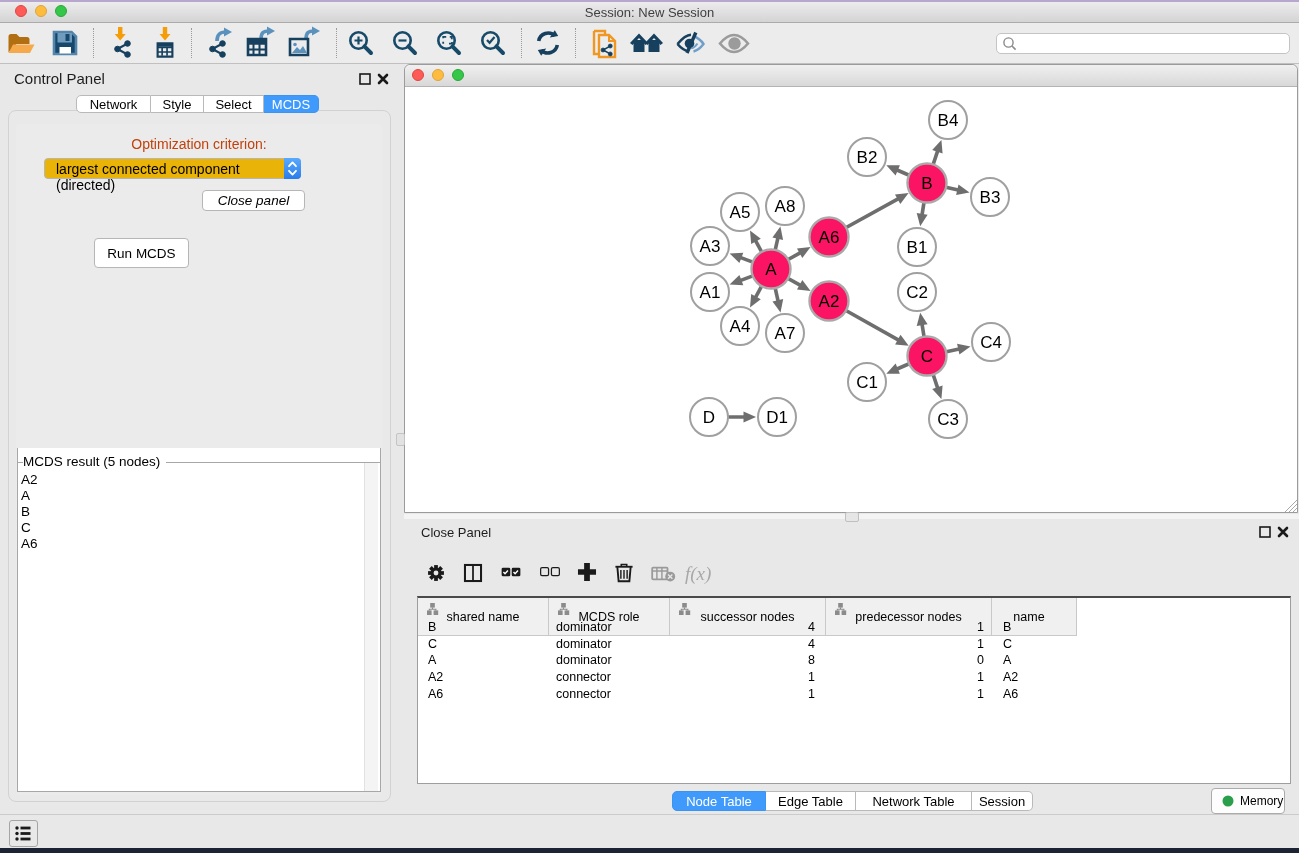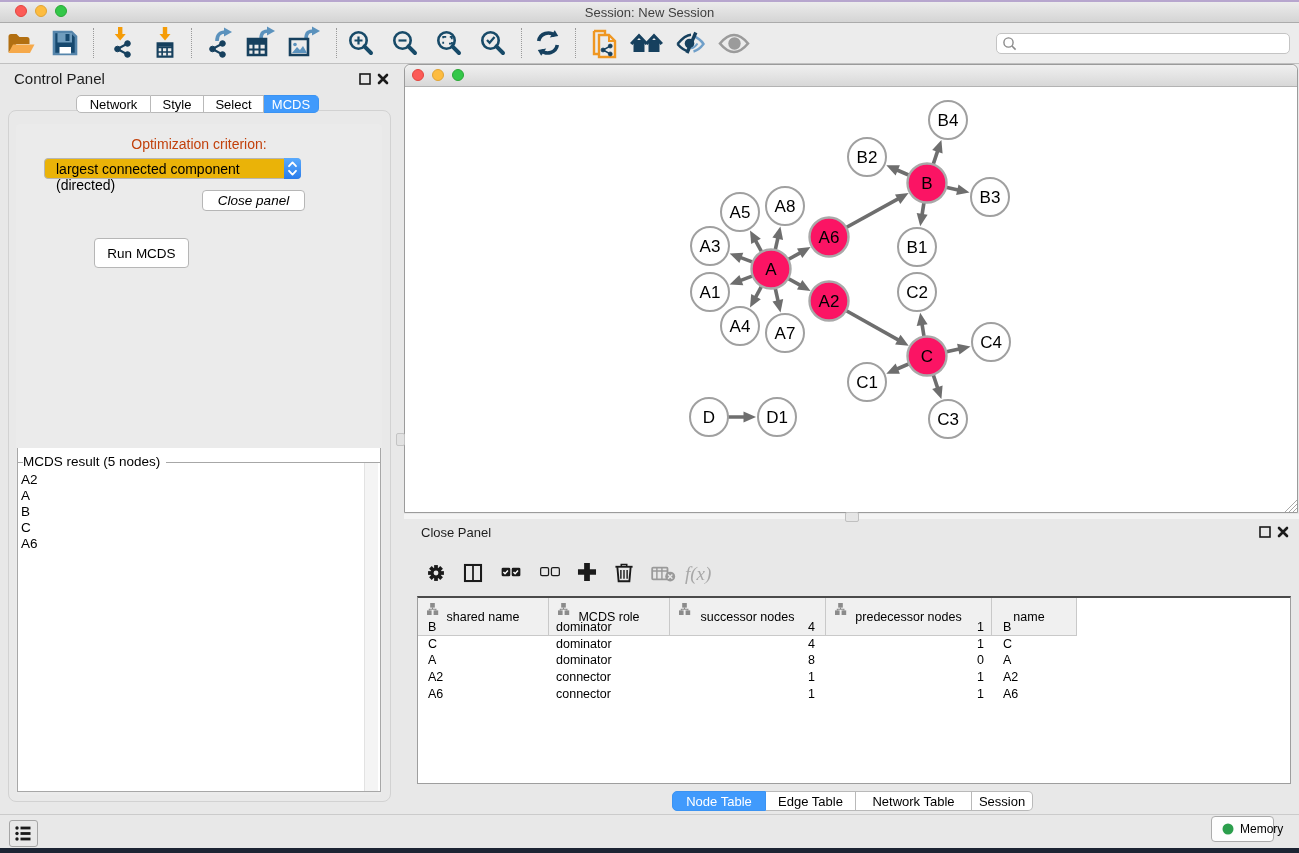--- a/index.html
+++ b/index.html
@@ -57,21 +57,21 @@
   #tbl{left:417px;top:596px;width:874px;height:188px;background:#fff;
     border:1px solid #9e9e9e;border-top:2px solid #4a4a4a;box-sizing:border-box;}
   .th{position:absolute;top:0;height:38px;background:#f0f0f0;border-right:1px solid #c9c9c9;
     border-bottom:1px solid #c9c9c9;box-sizing:border-box;font-size:12.5px;color:#000;
     display:flex;align-items:center;justify-content:center;}
   .td{position:absolute;font-size:12.5px;color:#000;height:17px;}
   
   
   #statusbar{left:0;top:814px;width:1299px;height:34px;background:#e8e8e8;border-top:1px solid #cbcbcb;box-sizing:border-box;}
   #listbtn{left:9px;top:820px;width:29px;height:27px;background:#e8e8e8;border:1px solid #a5a5a5;border-radius:3px;box-sizing:border-box;}
-  #membtn{left:1211px;top:816px;width:63px;height:26px;background:#fdfdfd;border:1px solid #ababab;border-radius:4px;box-sizing:border-box;}
+  #membtn{left:1211px;top:788px;width:74px;height:26px;background:#fdfdfd;border:1px solid #ababab;border-radius:4px;box-sizing:border-box;}
   #darkstrip{left:0;top:848px;width:1299px;height:5px;background:#1c2433;}
 </style>
 </head>
 <body>
 <div id="purpletop" class="abs"></div>
 <div id="titlebar" class="abs">
   <div class="tl" style="left:15px;background:#fc5b57;border:0.5px solid #e2453f;"></div>
   <div class="tl" style="left:35px;background:#fdbc40;border:0.5px solid #e0a435;"></div>
   <div class="tl" style="left:55px;background:#34c749;border:0.5px solid #2aa837;"></div>
 </div>

